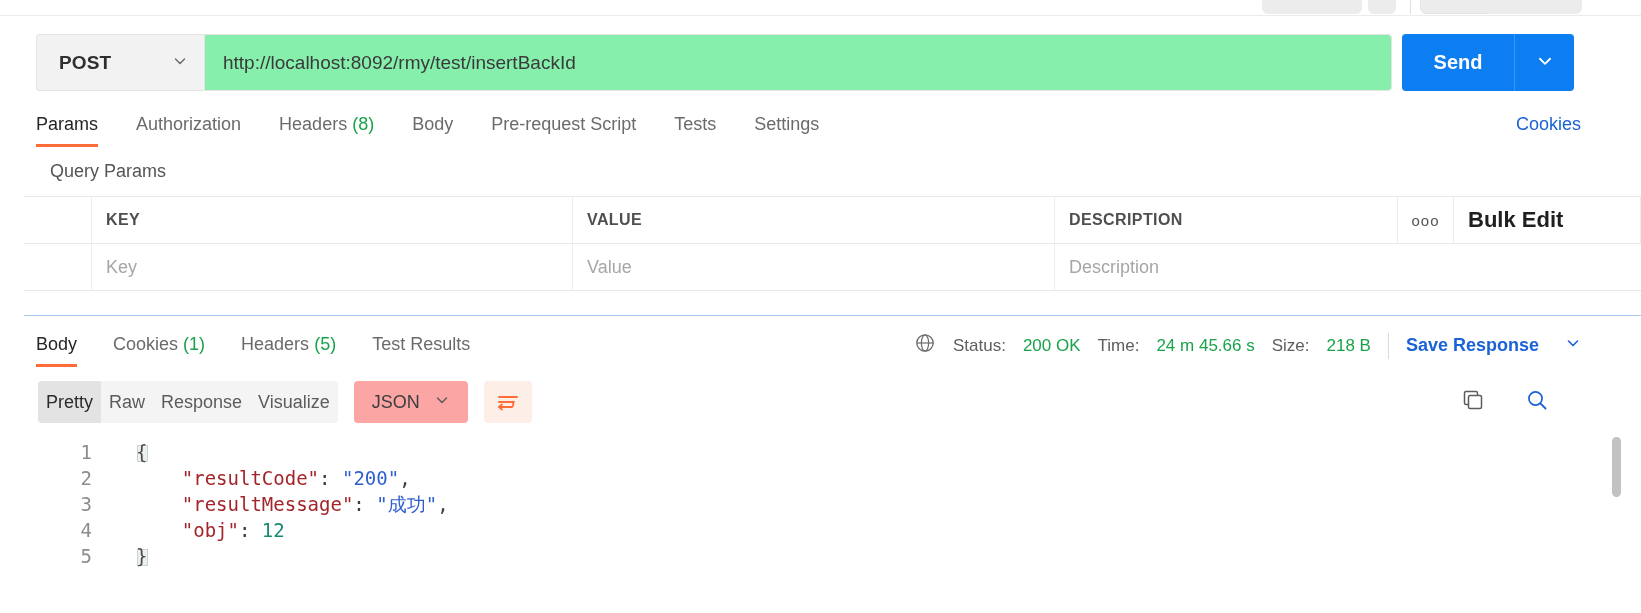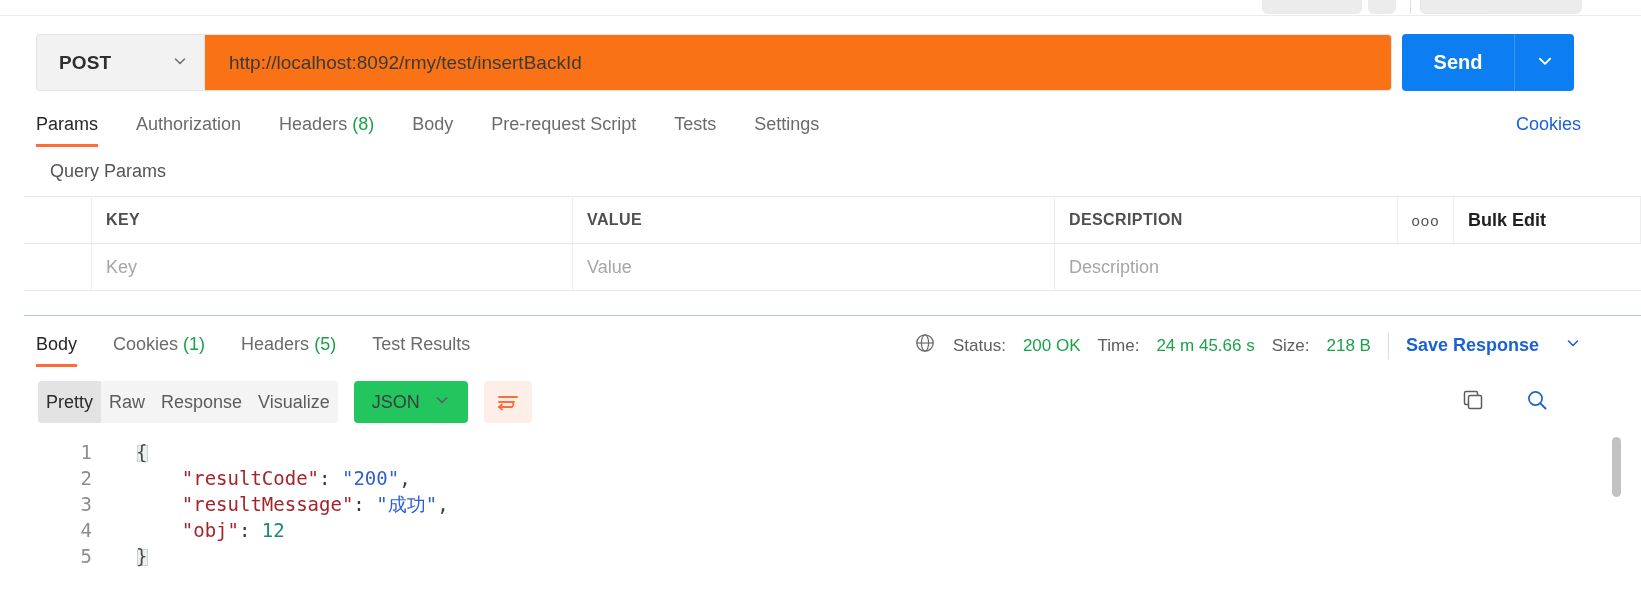--- a/index.html
+++ b/index.html
@@ -25,24 +25,24 @@
   .urlbar { position: absolute; left: 36px; top: 34px; width: 1356px; height: 57px; display: flex; }
   .method {
     width: 168px; height: 57px; background: #f2f2f2;
     border: 1px solid #e4e4e4; border-right: none;
     border-radius: 4px 0 0 4px;
     display: flex; align-items: center; justify-content: space-between;
     padding: 0 16px 0 22px; cursor: pointer;
   }
   .method-label { font-size: 19px; font-weight: 700; color: #2f2f2f; letter-spacing: .1px; }
   .url-input {
-    flex: 1; height: 57px; background: #f97316;
+    flex: 1; height: 57px; background: #86efac;
     border: 1px solid #e4e4e4; border-left: 1px solid #e4e4e4;
     border-radius: 0 4px 4px 0;
-    padding: 0 24px; font-size: 19px; color: #3a3a3a;
+    padding: 0 18px; font-size: 19px; color: #3a3a3a;
     font-family: "Liberation Sans", sans-serif; outline: none;
   }
   .send-group { position: absolute; left: 1402px; top: 34px; display: flex; }
   .send-btn {
     width: 112px; height: 57px; background: #0d7df2; color: #fff;
     border: none; border-radius: 4px 0 0 4px;
     font-size: 20px; font-weight: 700; cursor: pointer;
     font-family: "Liberation Sans", sans-serif;
   }
   .send-caret {
@@ -77,42 +77,42 @@
   .ptable .row { display: flex; height: 47px; border-bottom: 1px solid #e8e8e8; }
   .ptable .cell { border-right: 1px solid #ededed; display: flex; align-items: center; padding: 0 14px; }
   .c-check { width: 68px; border-right: 1px solid #ededed; }
   .c-key { width: 481px; }
   .c-val { width: 482px; }
   .c-desc { width: 343px; }
   .c-dots { width: 56px; justify-content: center; }
   .c-bulk { width: 187px; border-right: none; justify-content: flex-start; padding-left: 20px; }
   .hdr { font-size: 16px; font-weight: 700; color: #4f4f4f; letter-spacing: .4px; }
   .ph { font-size: 18px; color: #a6a6a6; }
-  .bulk { font-size: 18px; font-weight: 700; color: #1f1f1f; cursor: pointer; }
+  .bulk { font-size: 22px; font-weight: 700; color: #1f1f1f; cursor: pointer; }
   .dots { font-size: 15px; color: #555; letter-spacing: 1px; }
 
   
   .resp-sep { position: absolute; left: 24px; top: 315px; width: 1617px; height: 1px; background: #a9c6ef; }
   .resp-tabs { position: absolute; left: 36px; top: 328px; display: flex; }
   .resp-tab { font-size: 18px; color: #6b6b6b; padding: 6px 0 12px; margin-right: 36px; cursor: pointer; position: relative; white-space: nowrap; }
   .resp-tab.active { color: #262626; }
   .resp-tab.active::after { content:""; position:absolute; left:0; right:0; bottom:0; height:3px; background:#ff6c37; }
 
   .meta { position: absolute; right: 60px; top: 332px; display: flex; align-items: center; gap: 17px; font-size: 17px; }
   .meta .lab { color: #5e5e5e; }
   .meta .val { color: #1aa34a; }
   .meta-div { width: 1px; height: 26px; background: #dcdcdc; }
   .save-resp { font-size: 18px; font-weight: 700; color: #1b62d6; cursor: pointer; display: flex; align-items: center; gap: 26px; justify-content: flex-end; }
 
   
   .btoolbar { position: absolute; left: 38px; top: 381px; display: flex; align-items: center; gap: 16px; }
   .seg { display: flex; background: #f4f4f4; border-radius: 4px; overflow: hidden; height: 42px; }
   .seg div { padding: 0 8px; display: flex; align-items: center; font-size: 18px; color: #5c5c5c; cursor: pointer; }
   .seg div.on { background: #e3e3e3; color: #2b2b2b; }
-  .jsonsel { height: 42px; background: #22c55e; border-radius: 4px; display: flex; align-items: center; gap: 14px; padding: 0 18px; cursor: pointer; font-size: 18px; color: #3d3d3d; }
+  .jsonsel { height: 42px; background: #fca5a5; border-radius: 4px; display: flex; align-items: center; gap: 14px; padding: 0 18px; cursor: pointer; font-size: 18px; color: #3d3d3d; }
   .wrapbtn { width: 48px; height: 42px; background: #fdeee8; border-radius: 4px; display: flex; align-items: center; justify-content: center; cursor: pointer; }
   .ricons { position: absolute; right: 92px; top: 388px; display: flex; gap: 40px; align-items: center; }
   .ricons span { cursor: pointer; }
 
   
   .code { position: absolute; left: 24px; top: 433px; width: 1593px; height: 180px; }
   .gutter { position: absolute; left: 0; top: 0; width: 80px; text-align: right; padding-right: 12px;
             font-family: "DejaVu Sans Mono", monospace; font-size: 19px; color: #8d8d8d; line-height: 26px; padding-top: 6px; }
   .codefold { position: absolute; left: 113px; top: 8px; width: 10px; height: 120px; }
   .fold { position: absolute; left: 0; width: 11px; height: 17px; background: #edf1ee; border: 1px solid #c9d4cd; }

